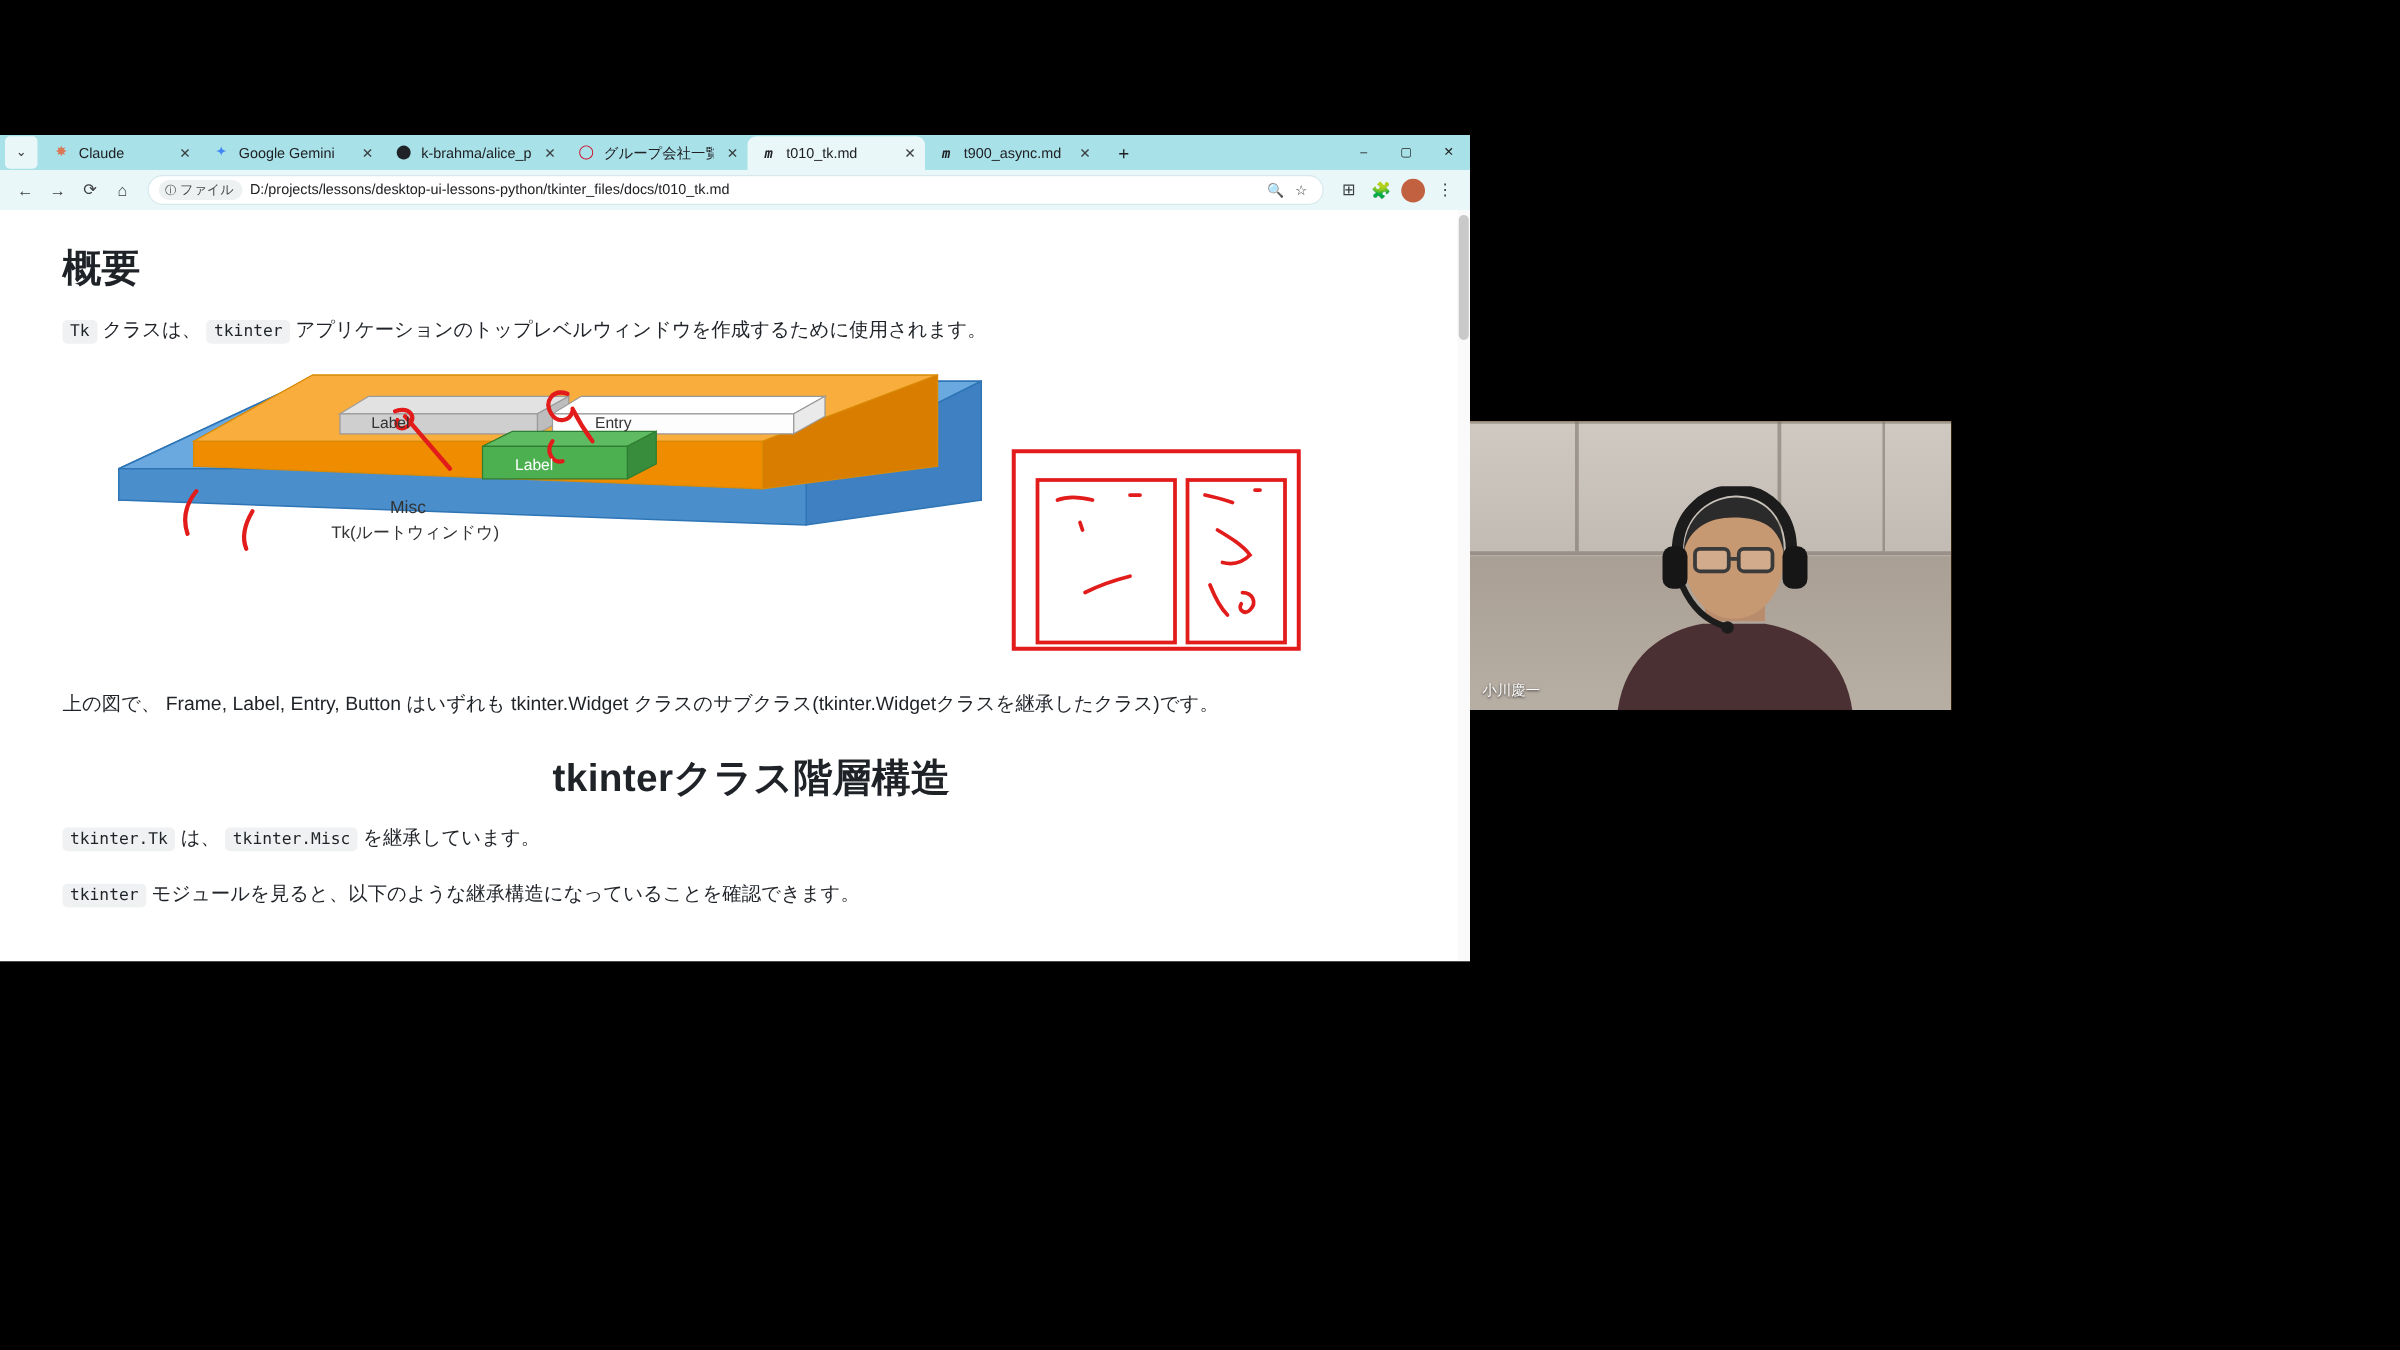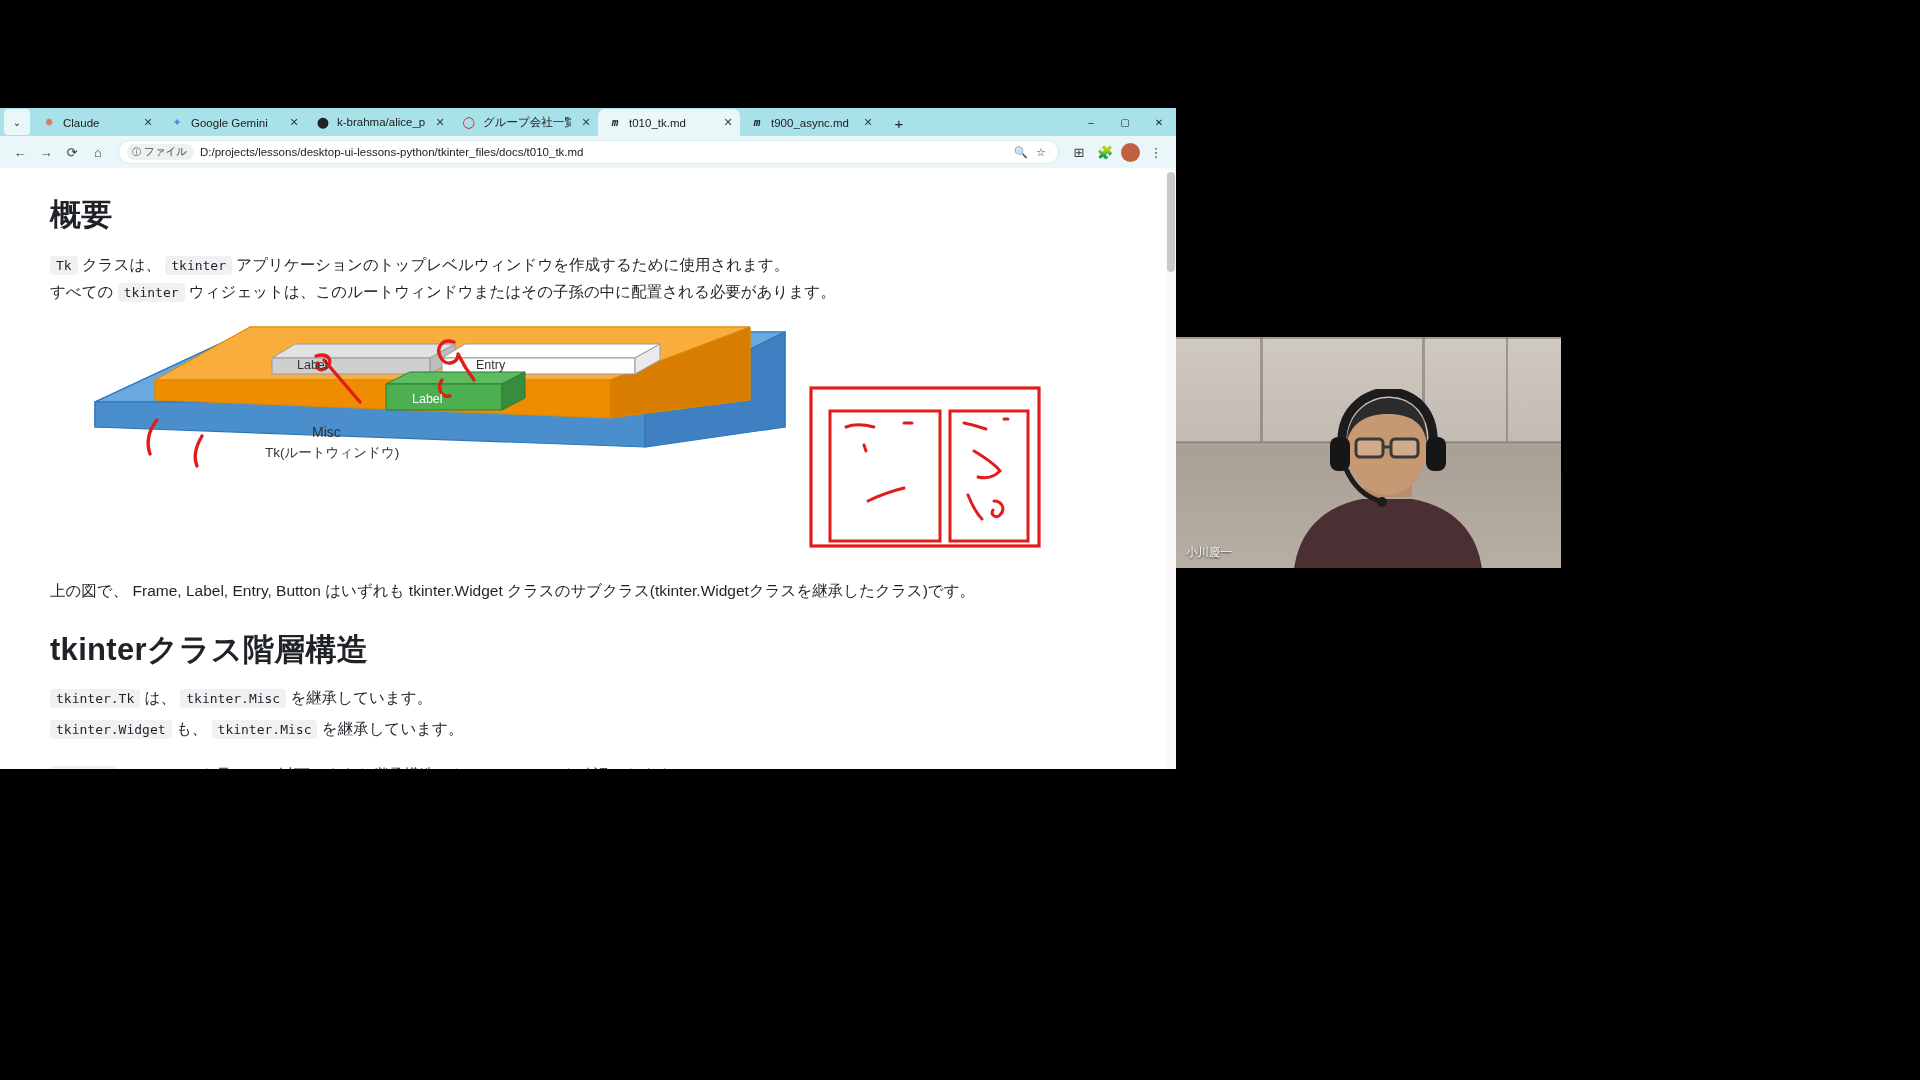--- a/index.html
+++ b/index.html
@@ -94,21 +94,21 @@
     position: absolute; right: 0; top: 0; width: 10px; height: 601px; background: #fafafa;
   }
   .scrollbar-thumb {
     position: absolute; right: 1px; top: 4px; width: 8px; height: 100px;
     background: #c9c9c9; border-radius: 4px;
   }
   h1.doc {
     font-size: 31px; font-weight: bold; letter-spacing: .3px; margin-bottom: 16px;
     color: #1f2328;
   }
-  h1.doc.second { margin-top: 26px; margin-bottom: 14px; }
+  h1.doc.second { margin-top: 26px; margin-bottom: 14px; text-align: center; }
   p.doc { font-size: 15.5px; line-height: 1.62; color: #1f2328; margin-bottom: 2px; }
   code.inl {
     font-family: "DejaVu Sans Mono", "Liberation Mono", monospace;
     font-size: 13px; background: #f0f1f2; border-radius: 4px; padding: 2px 6px;
     color: #1f2328;
   }
 
   
   .diagram { position: relative; width: 1020px; height: 240px; margin: 18px 0 10px 0; }
   .diagram svg { position: absolute; left: 0; top: 0; }
@@ -214,23 +214,20 @@
     </div>
 
     <div class="page">
 
       <h1 class="doc">概要</h1>
 
       <p class="doc">
         <code class="inl">Tk</code><span> クラスは、 </span><code class="inl">tkinter</code><span> アプリケーションのトップレベルウィンドウを作成するために使用されます。</span>
       </p>
 
-      <p class="doc">
-        <span>すべての </span><code class="inl">tkinter</code><span> ウィジェットは、このルートウィンドウまたはその子孫の中に配置される必要があります。</span>
-      </p>
 
       <div class="diagram">
         <svg width="1020" height="240" viewBox="0 0 1020 240">
 
           <polygon points="195,10 735,10 735,105 45,105 45,80" fill="#5b9bd5" stroke="#2e75b6" stroke-width="1.2"></polygon>
           <polygon points="195,10 735,10 595,80 45,80" fill="#6aa9e0" stroke="#2e75b6" stroke-width="1.2"></polygon>
           <polygon points="595,80 735,10 735,105 595,125" fill="#3f80c2" stroke="#2e75b6" stroke-width="1.2"></polygon>
           <polygon points="45,80 595,80 595,125 45,105" fill="#4a8fcc" stroke="#2e75b6" stroke-width="1.2"></polygon>
 
           <polygon points="200,5 700,5 700,78 105,78 105,58" fill="#f4a32a" stroke="#d98a06" stroke-width="1"></polygon>
@@ -286,23 +283,20 @@
       </div>
 
       <p class="doc" style="margin-top:16px">上の図で、 Frame, Label, Entry, Button はいずれも tkinter.Widget クラスのサブクラス(tkinter.Widgetクラスを継承したクラス)です。</p>
 
       <h1 class="doc second">tkinterクラス階層構造</h1>
 
       <p class="doc">
         <code class="inl">tkinter.Tk</code><span> は、 </span><code class="inl">tkinter.Misc</code><span> を継承しています。</span>
       </p>
 
-      <p class="doc" style="margin-top:6px">
-        <code class="inl">tkinter.Widget</code><span> も、 </span><code class="inl">tkinter.Misc</code><span> を継承しています。</span>
-      </p>
 
       <p class="doc" style="margin-top:20px">
         <code class="inl">tkinter</code><span> モジュールを見ると、以下のような継承構造になっていることを確認できます。</span>
       </p>
 
       <div class="scrollbar-track">
         <div class="scrollbar-thumb"></div>
       </div>
     </div>
 

